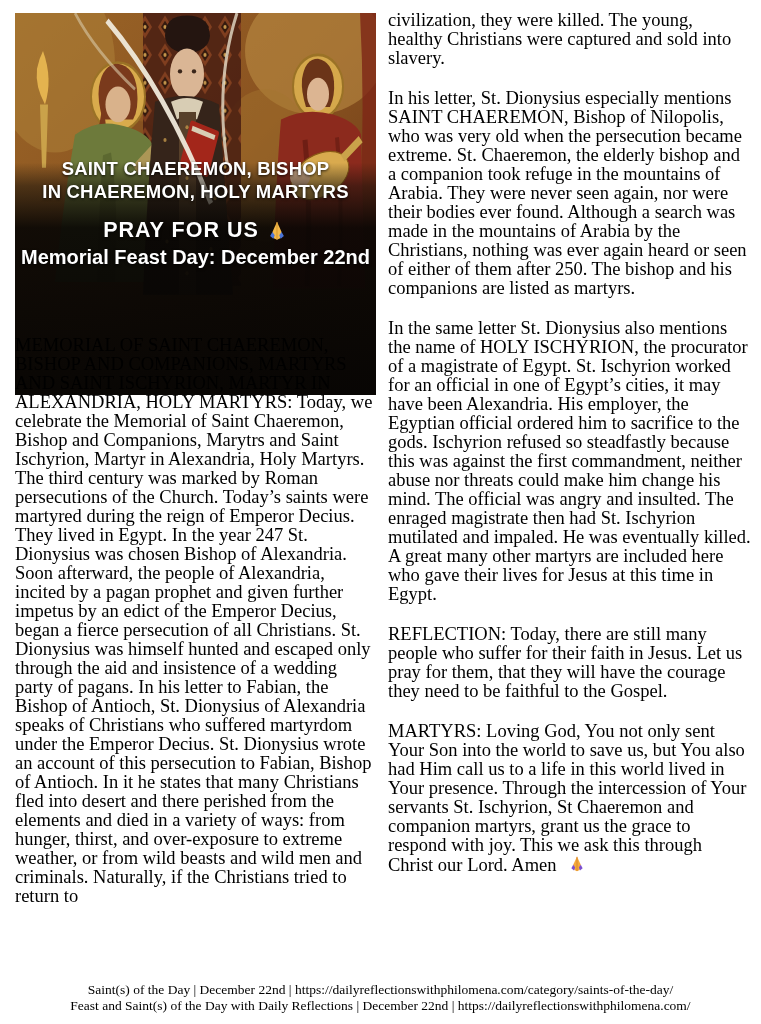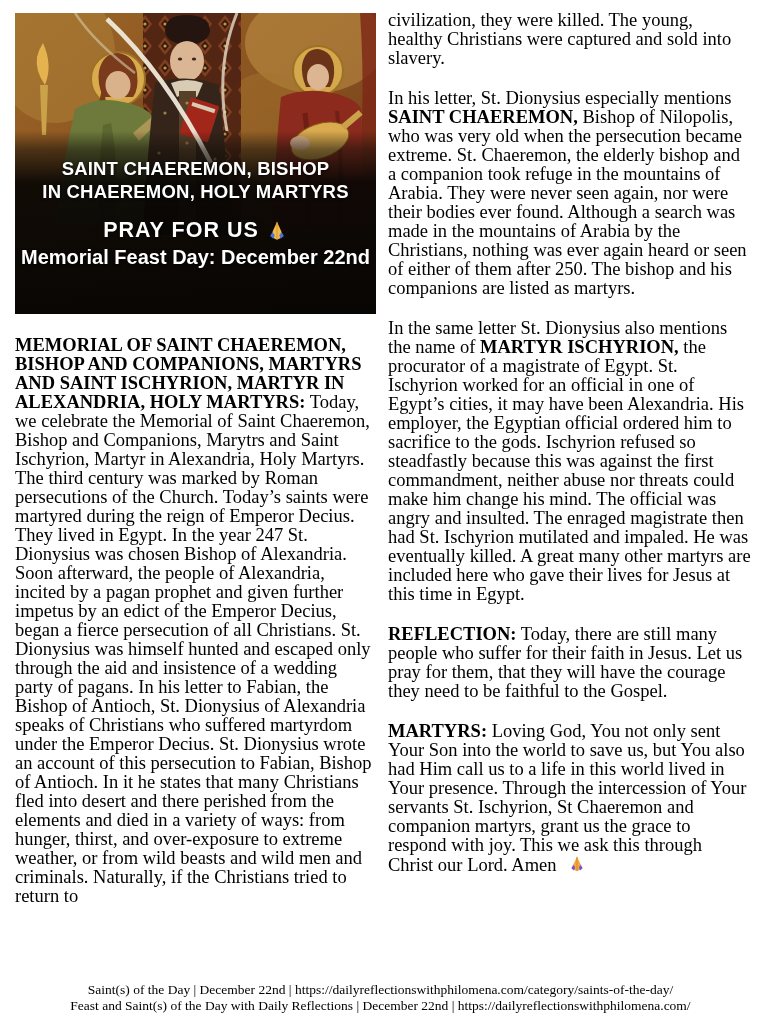--- a/index.html
+++ b/index.html
@@ -5,21 +5,21 @@
   html, body { margin:0; padding:0; }
   body {
     width:761px; height:1024px; position:relative; background:#ffffff;
     font-family:"Liberation Serif","DejaVu Serif",serif; color:#000;
     overflow:hidden;
   }
   .page { position:absolute; inset:0; }
 
   
   .saint-image {
-    position:absolute; left:15px; top:13px; width:361px; height:301px;
+    position:absolute; left:15px; top:13px; width:361px; height:382px;
     margin:0; overflow:hidden;
   }
   .saint-image > svg.painting {
     position:absolute; inset:0; width:100%; height:100%;
     filter:blur(0.4px);
   }
   .overlay-text {
     position:absolute; left:0; right:0; top:144px; text-align:center;
     color:#ffffff; font-family:"Liberation Sans","DejaVu Sans",sans-serif;
     font-weight:bold;
@@ -38,21 +38,21 @@
     text-shadow:0 1px 3px rgba(0,0,0,0.85);
   }
   .hands-icon { display:inline-block; }
 
   
   .col { position:absolute; font-size:18.5px; line-height:19px; }
   .col-left  { left:15px;  top:336px; width:361px; }
   .col-right { left:388px; top:11px;  width:363px; }
   .col p { margin:0; }
   .col p + p { margin-top:21px; }
-  .b { font-weight:bold; }
+  .b { font-weight:normal; }
   .amen-icon { vertical-align:-2px; margin-left:7px; }
 
   
   .footer {
     position:absolute; left:0; top:982px; width:761px; text-align:center;
     font-weight:normal; font-size:13.5px; line-height:16px;
     font-family:"Liberation Serif","DejaVu Serif",serif;
   }
 </style>
 </head>
@@ -172,21 +172,21 @@
     <p>
       <span>civilization, they were killed. The young, healthy Christians were captured and sold into slavery.</span>
     </p>
     <p>
       <span>In his letter, St. Dionysius especially mentions </span>
       <span class="b">SAINT CHAEREMON,</span>
       <span> Bishop of Nilopolis, who was very old when the persecution became extreme. St. Chaeremon, the elderly bishop and a companion took refuge in the mountains of Arabia. They were never seen again, nor were their bodies ever found. Although a search was made in the mountains of Arabia by the Christians, nothing was ever again heard or seen of either of them after 250. The bishop and his companions are listed as martyrs.</span>
     </p>
     <p>
       <span>In the same letter St. Dionysius also mentions the name of </span>
-      <span class="b">MARTYR ISCHYRION,</span>
+      <span class="b">HOLY ISCHYRION,</span>
       <span> the procurator of a magistrate of Egypt. St. Ischyrion worked for an official in one of Egypt’s cities, it may have been Alexandria. His employer, the Egyptian official ordered him to sacrifice to the gods. Ischyrion refused so steadfastly because this was against the first commandment, neither abuse nor threats could make him change his mind. The official was angry and insulted. The enraged magistrate then had St. Ischyrion mutilated and impaled. He was eventually killed. A great many other martyrs are included here who gave their lives for Jesus at this time in Egypt.</span>
     </p>
     <p>
       <span class="b">REFLECTION:</span>
       <span> Today, there are still many people who suffer for their faith in Jesus. Let us pray for them, that they will have the courage they need to be faithful to the Gospel.</span>
     </p>
     <p>
       <span class="b">MARTYRS:</span>
       <span> Loving God, You not only sent Your Son into the world to save us, but You also had Him call us to a life in this world lived in Your presence. Through the intercession of Your servants St. Ischyrion, St Chaeremon and companion martyrs, grant us the grace to respond with joy. This we ask this through Christ our Lord. Amen</span>
       <svg class="hands-icon amen-icon" width="18" height="18" viewBox="0 0 24 24" aria-hidden="true">

